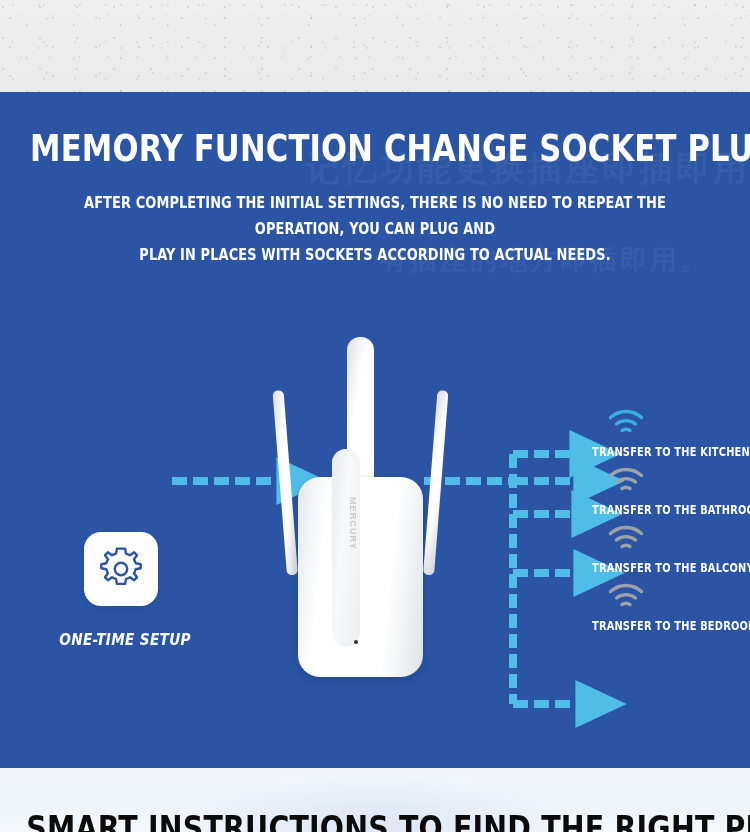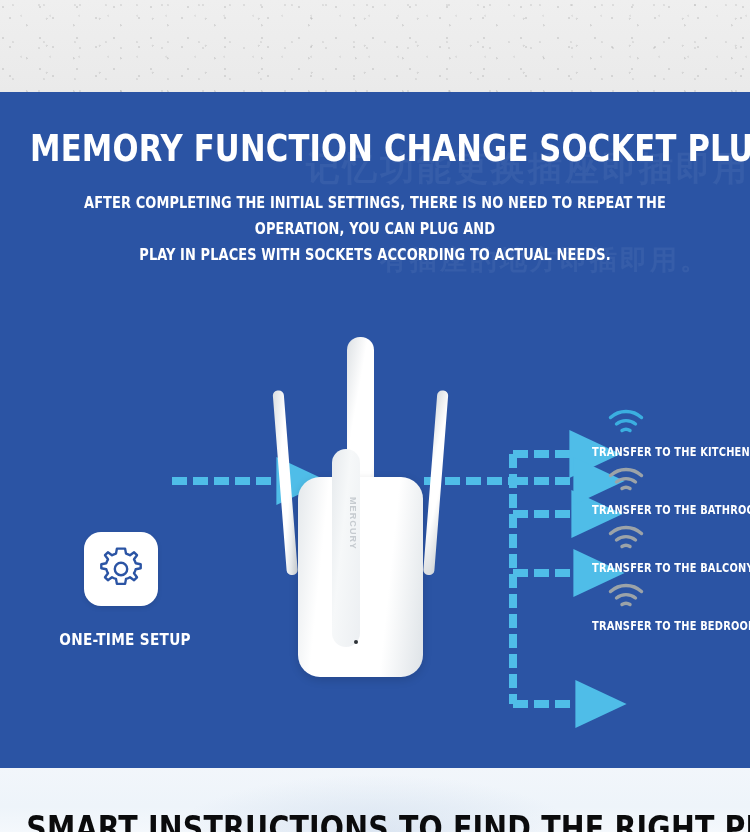--- a/index.html
+++ b/index.html
@@ -94,20 +94,21 @@
     transform: scaleX(0.93);
     transform-origin: center top;
   }
 
   
   .setup-block {
     position: absolute;
     left: 56px; top: 440px;
     width: 130px;
     text-align: left;
+    font-style: italic;
   }
   .gear-card {
     width: 74px; height: 74px;
     margin: 0 auto;
     background: #ffffff;
     border-radius: 17px;
     display: flex;
     align-items: center;
     justify-content: center;
     box-shadow: 0 2px 5px rgba(0,0,0,.10);

